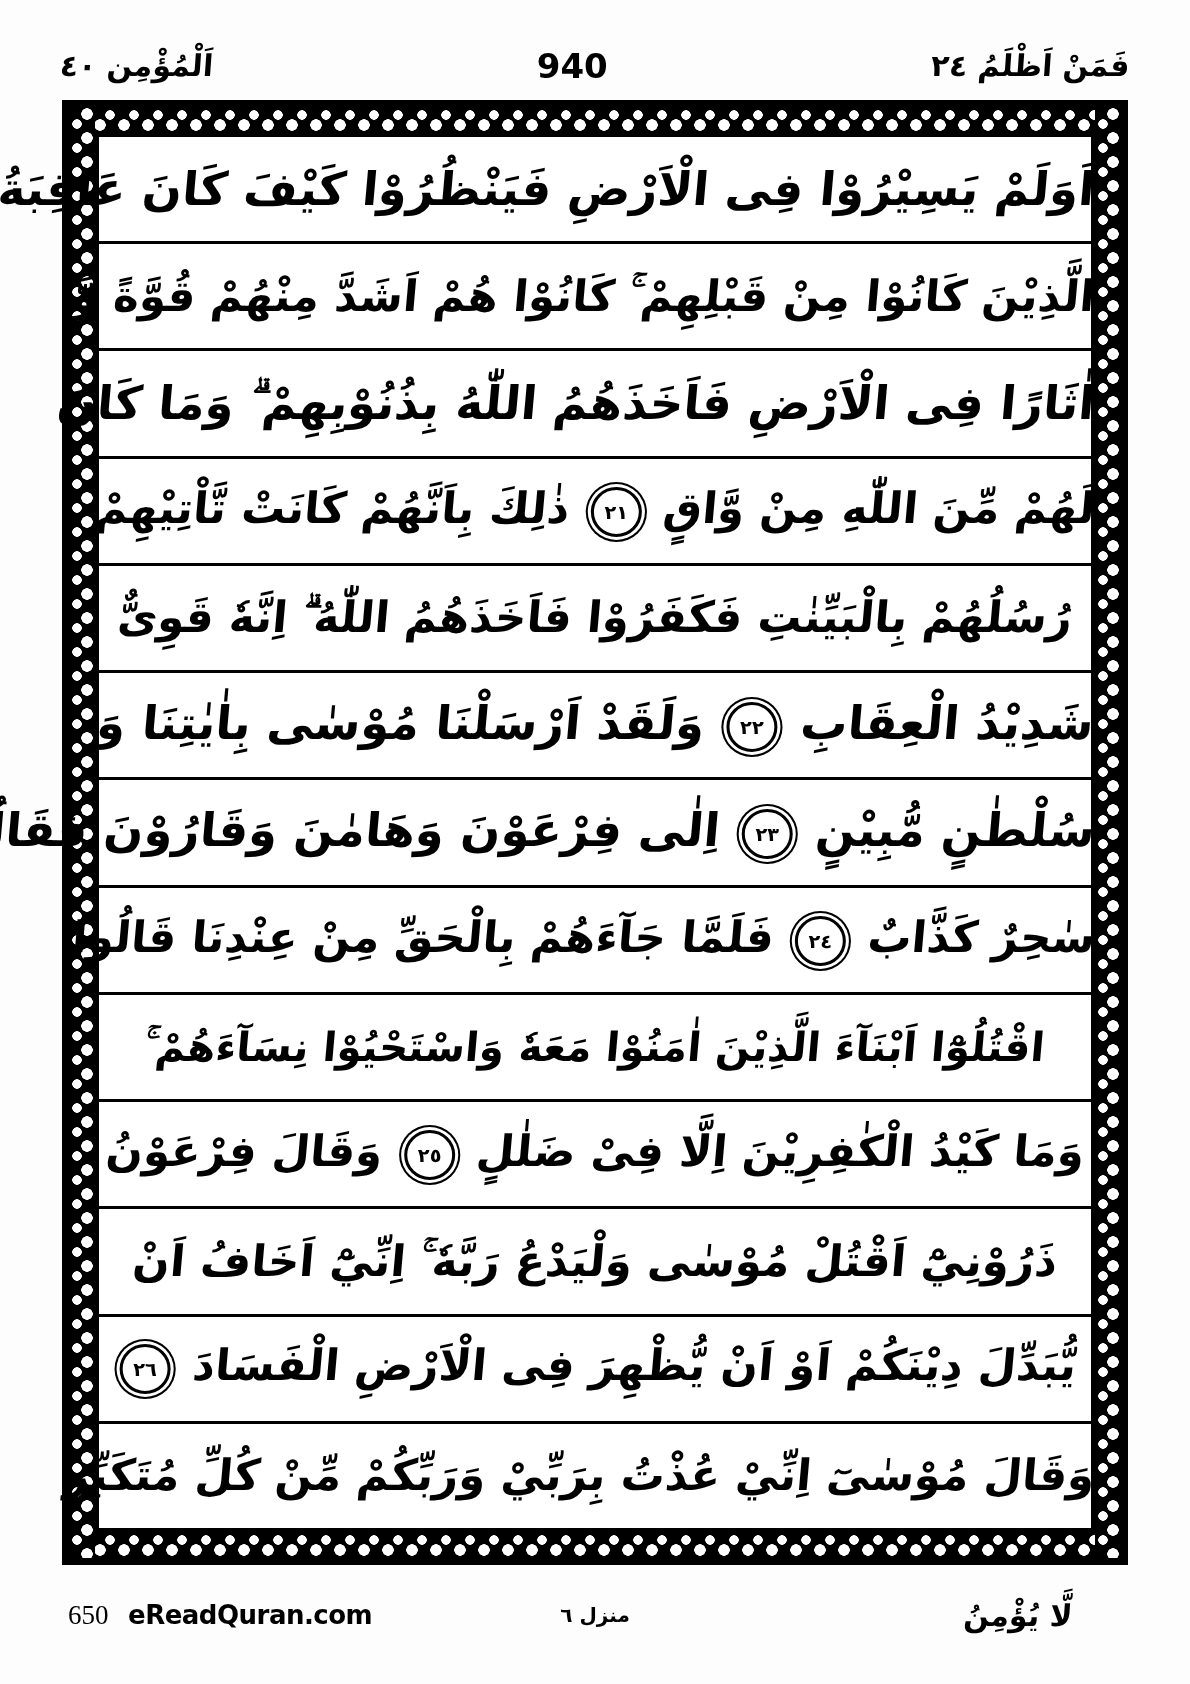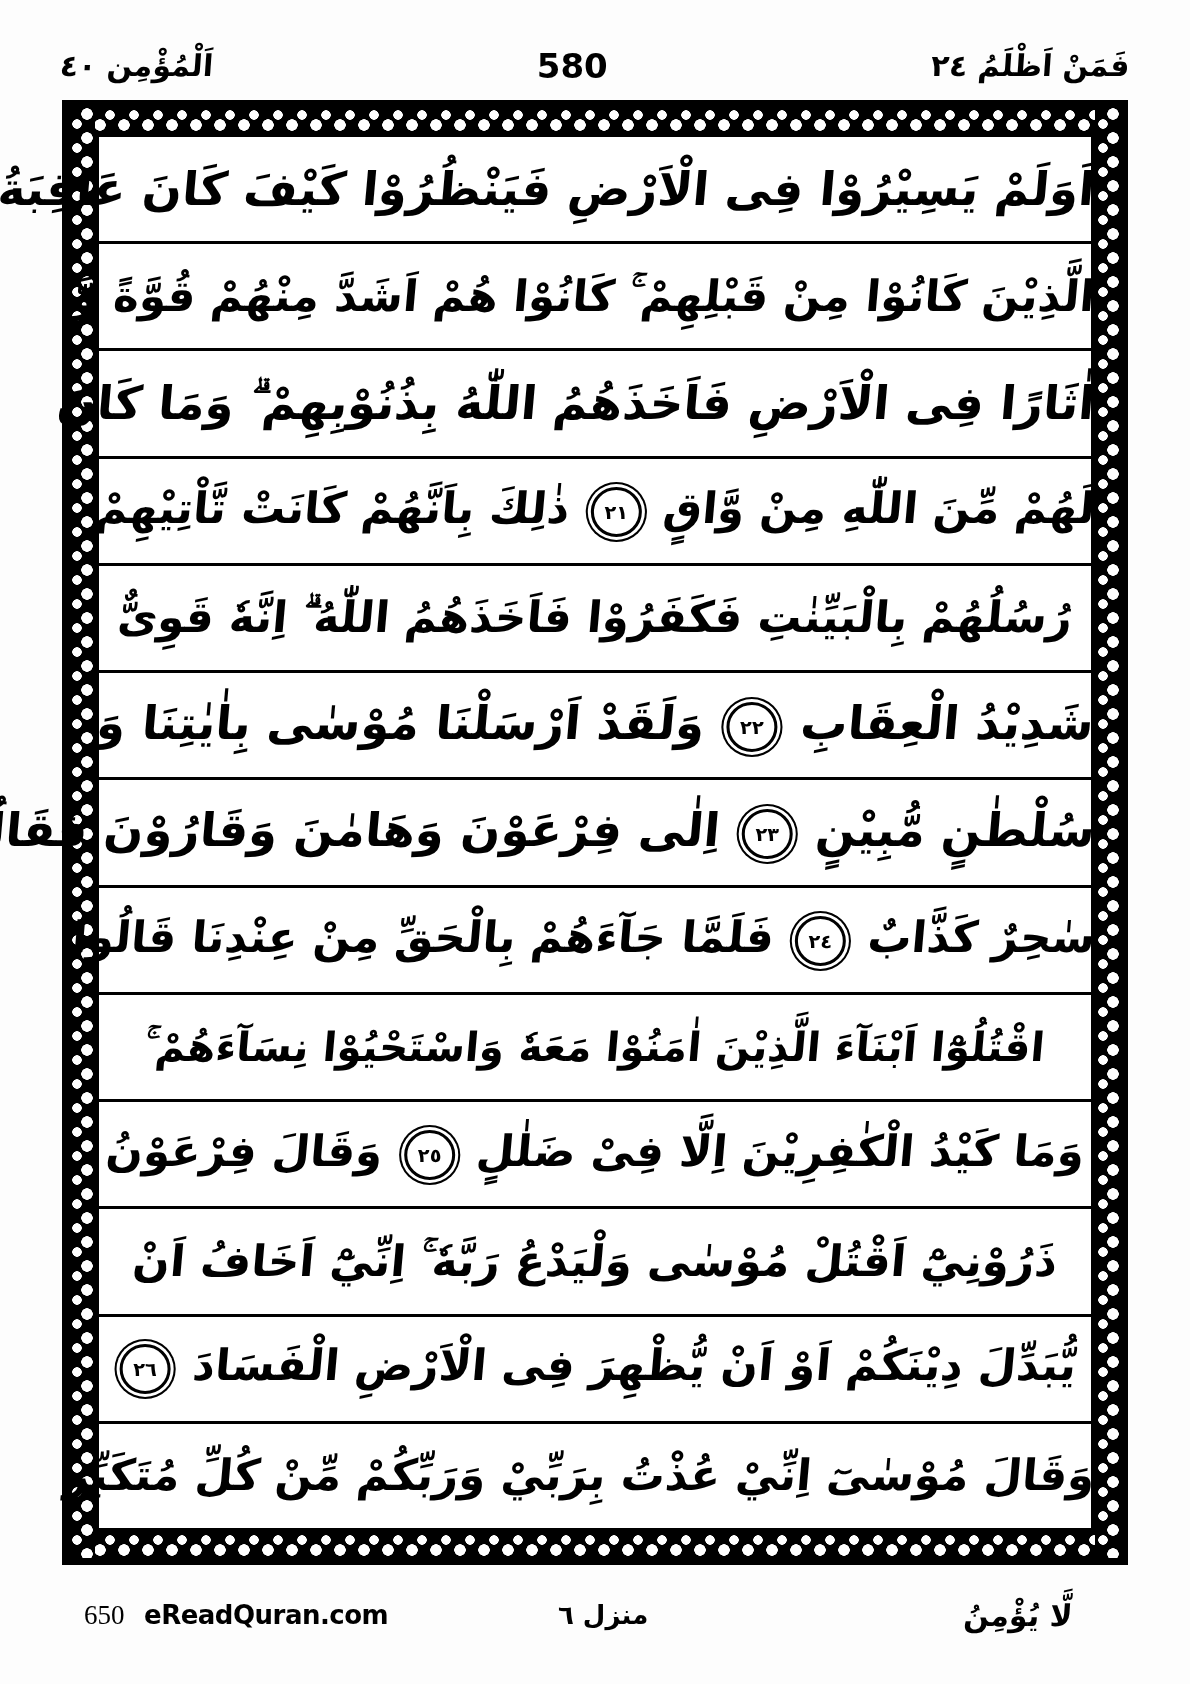--- a/index.html
+++ b/index.html
@@ -171,53 +171,53 @@
   }
   .ft-catch {
     font-size: 30px;
     font-weight: bold;
     white-space: nowrap;
     transform: skewX(-4deg);
     width: 220px;
     text-align: center;
   }
   .ft-manzil {
-    font-size: 26px;
+    font-size: 20px;
     font-weight: bold;
     white-space: nowrap;
     flex: 1;
     text-align: center;
     padding-right: 90px;
   }
   .ft-brand {
     font-family: "DejaVu Sans", "Liberation Sans", sans-serif;
     font-size: 26px;
     font-weight: bold;
     white-space: nowrap;
     direction: ltr;
     letter-spacing: -0.5px;
   }
   .ft-pageno {
     font-family: "Liberation Serif", "DejaVu Serif", serif;
     font-size: 27px;
     direction: ltr;
     margin-right: 0;
-    margin-left: 22px;
+    margin-left: 6px;
     width: 60px;
     text-align: left;
   }
 </style>
 </head>
 <body>
 
 <div class="page">
 
   <div class="header">
     <div class="hdr-item hdr-right">فَمَنْ اَظْلَمُ ٢٤</div>
-    <div class="hdr-item hdr-center">580</div>
+    <div class="hdr-item hdr-center">940</div>
     <div class="hdr-item hdr-left">اَلْمُؤْمِن ٤٠</div>
   </div>
 
   <div class="frame-outer">
     <div class="orn-band orn-top">
       <div class="orn-h-pattern"></div>
     </div>
     <div class="orn-band orn-bottom">
       <div class="orn-h-pattern"></div>
     </div>

